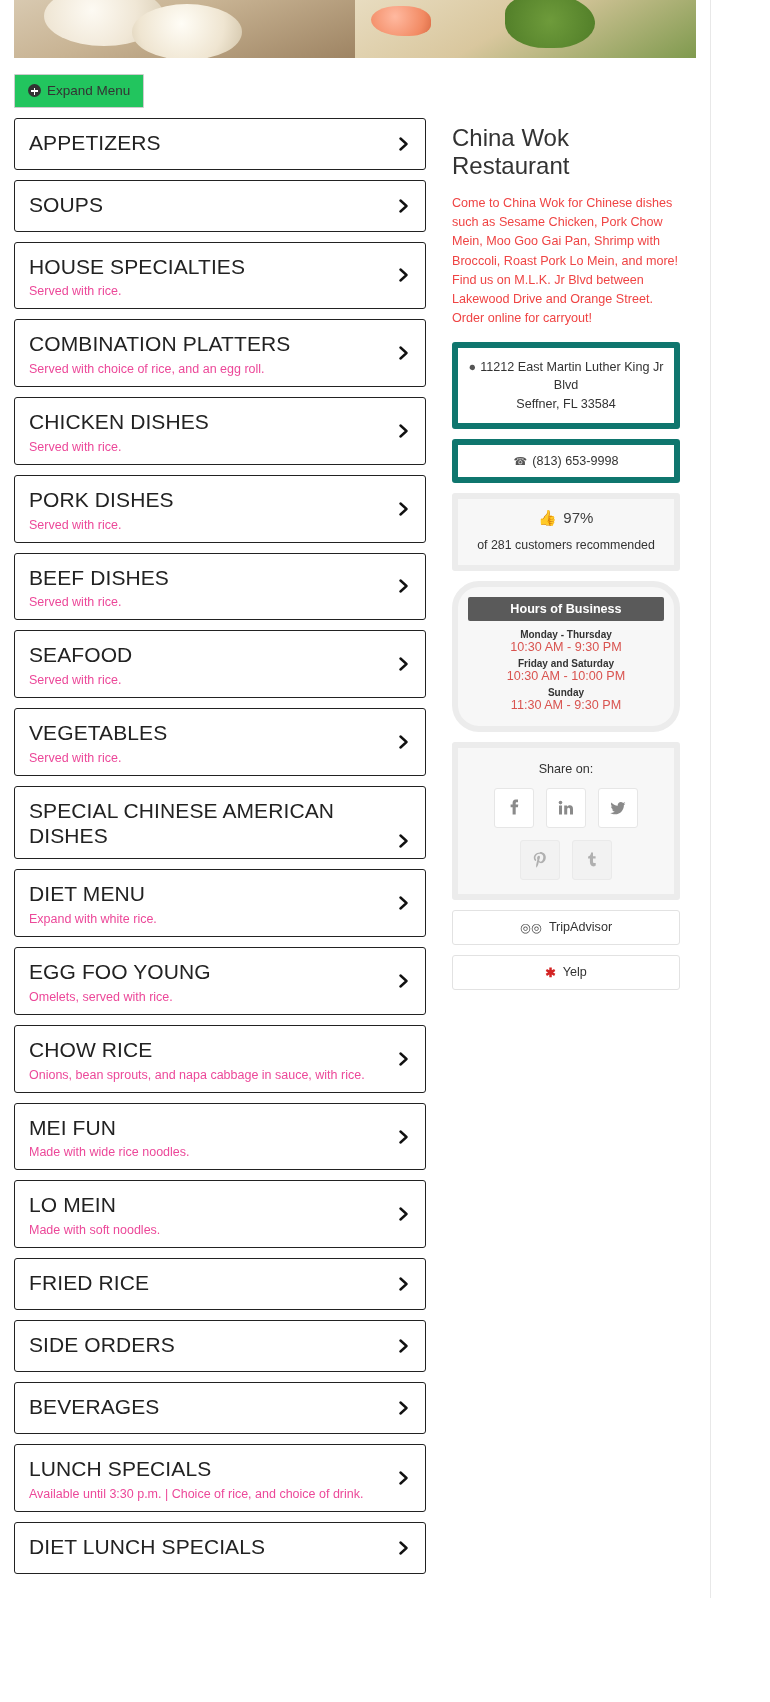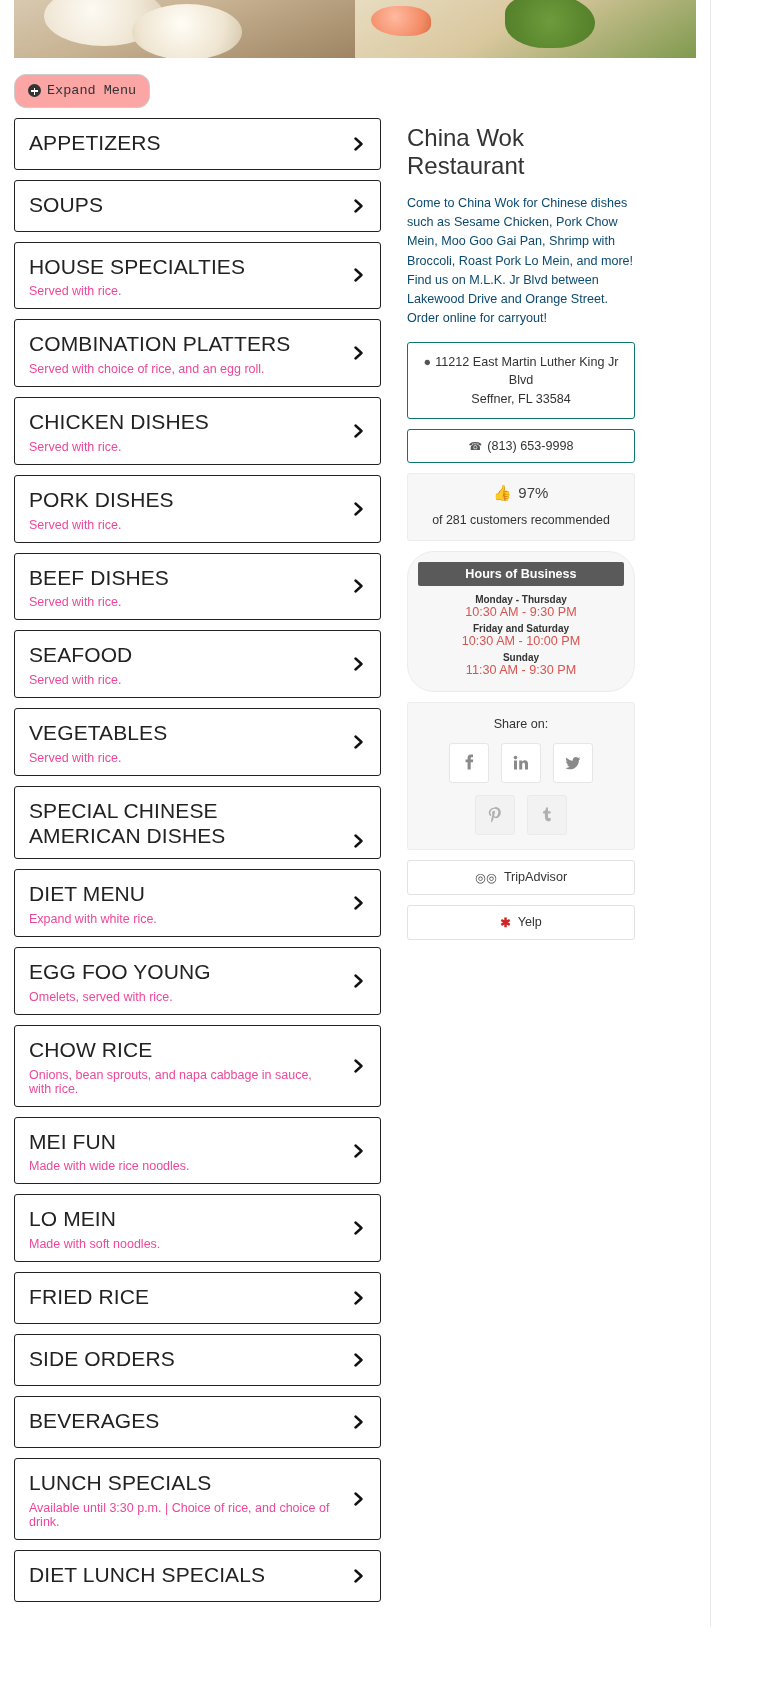--- a/index.html
+++ b/index.html
@@ -53,49 +53,49 @@
     background: radial-gradient(circle at 50% 50%, #6e9b3b 0%, #4f7c27 100%);
   }
 
   
   .expand-wrap { padding: 16px 14px 10px 14px; }
   .expand-btn {
     display: inline-flex;
     align-items: center;
     gap: 6px;
     border: 1px solid #cccccc;
-    background: #fca5a5;
+    background: #22c55e;
     color: #333333;
     font-size: 13.5px;
     padding: 9px 13px;
-    border-radius: 12px;
+    border-radius: 1px;
     cursor: pointer;
     line-height: 1;
-    font-family: Liberation Mono, monospace;
+    font-family: Liberation Sans, sans-serif;
   }
   .plus-circle {
     width: 13px; height: 13px; border-radius: 50%;
     background: #333333;
     position: relative;
     display: inline-block;
     flex: none;
   }
   .plus-circle::before, .plus-circle::after {
     content:""; position:absolute; background:#ffffff;
   }
   .plus-circle::before { left:3px; top:6px; width:7px; height:1.5px; }
   .plus-circle::after  { left:5.75px; top:3.25px; width:1.5px; height:7px; }
 
   
   .content {
     display: flex;
     align-items: flex-start;
     padding: 0 14px;
   }
-  .col-menu { width: 367px; flex: none; }
+  .col-menu { width: 412px; flex: none; }
   .col-side { width: 228px; flex: none; margin-left: 26px; }
 
   
   .cat {
     border: 1px solid #222222;
     border-radius: 3px;
     padding: 12px 14px 10px 14px;
     margin-bottom: 10px;
     background: #ffffff;
     position: relative;
@@ -129,25 +129,25 @@
   .rest-title {
     font-size: 24px;
     line-height: 1.18;
     color: #333333;
     font-weight: 400;
     margin: 6px 0 14px 0;
   }
   .rest-desc {
     font-size: 12.6px;
     line-height: 1.52;
-    color: #0c4a6e;
+    color: #ef4444;
     margin-bottom: 14px;
   }
   .panel {
-    border: 1px solid #0f766e;
+    border: 6px solid #0f766e;
     border-radius: 3px;
     background: #ffffff;
     margin-bottom: 10px;
     text-align: center;
     padding: 10px 10px;
     font-size: 12.6px;
     color: #333333;
   }
   .panel.gray { background: #f7f7f7; border-color: #ececec; }
   .addr-line { line-height: 1.45; }

